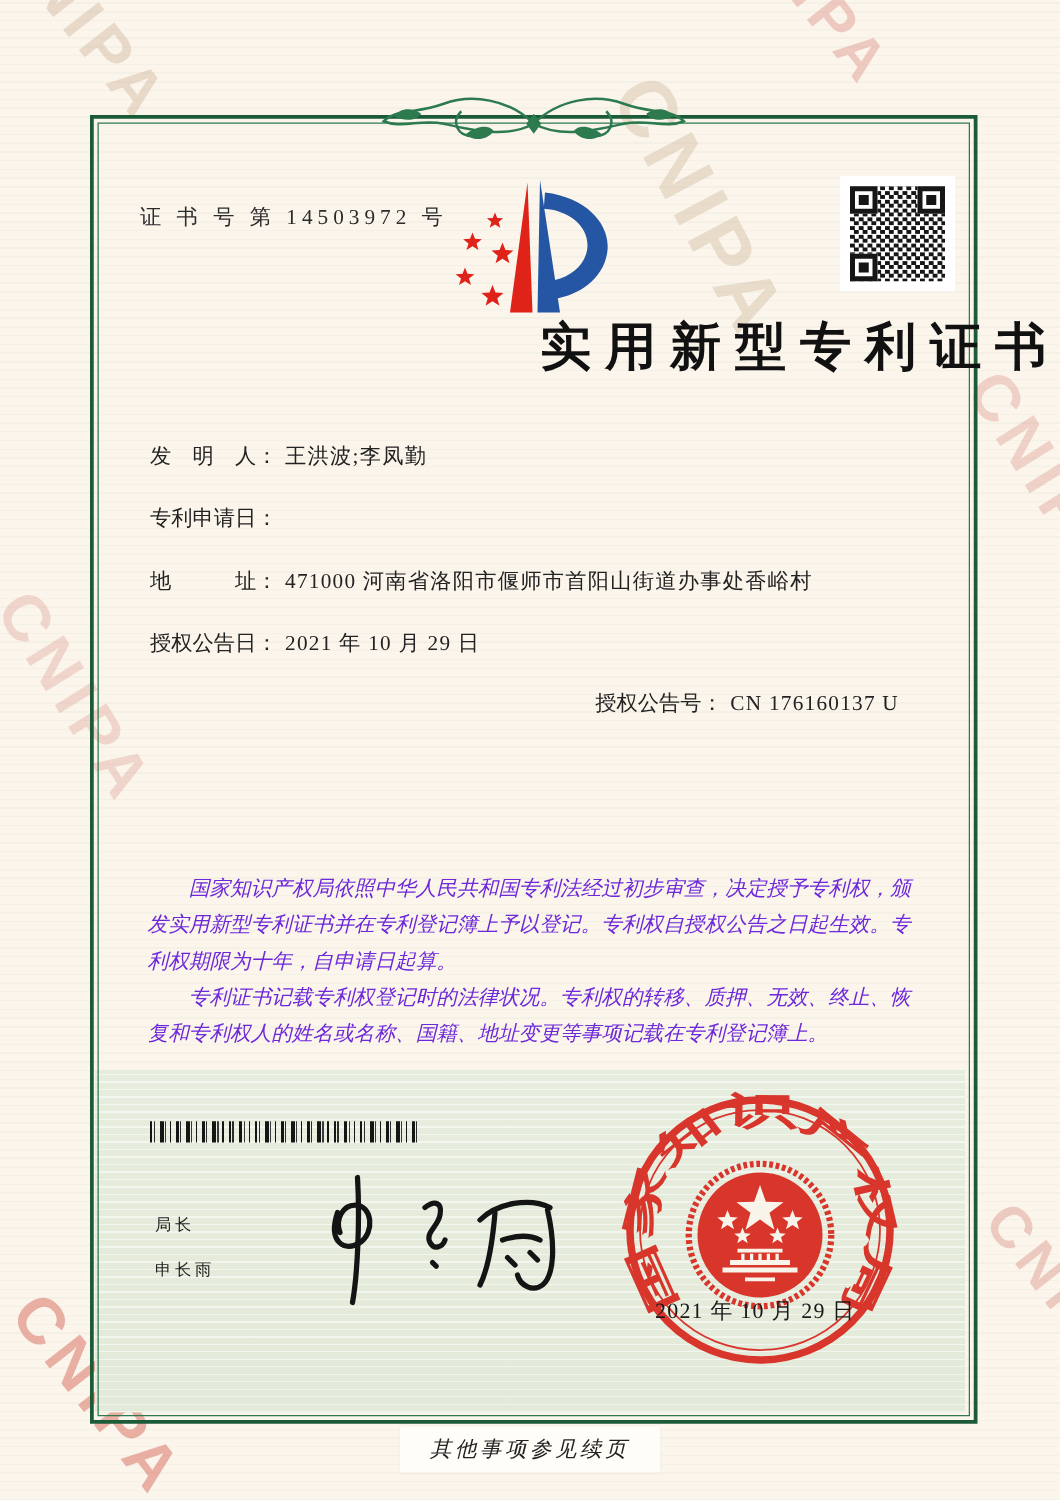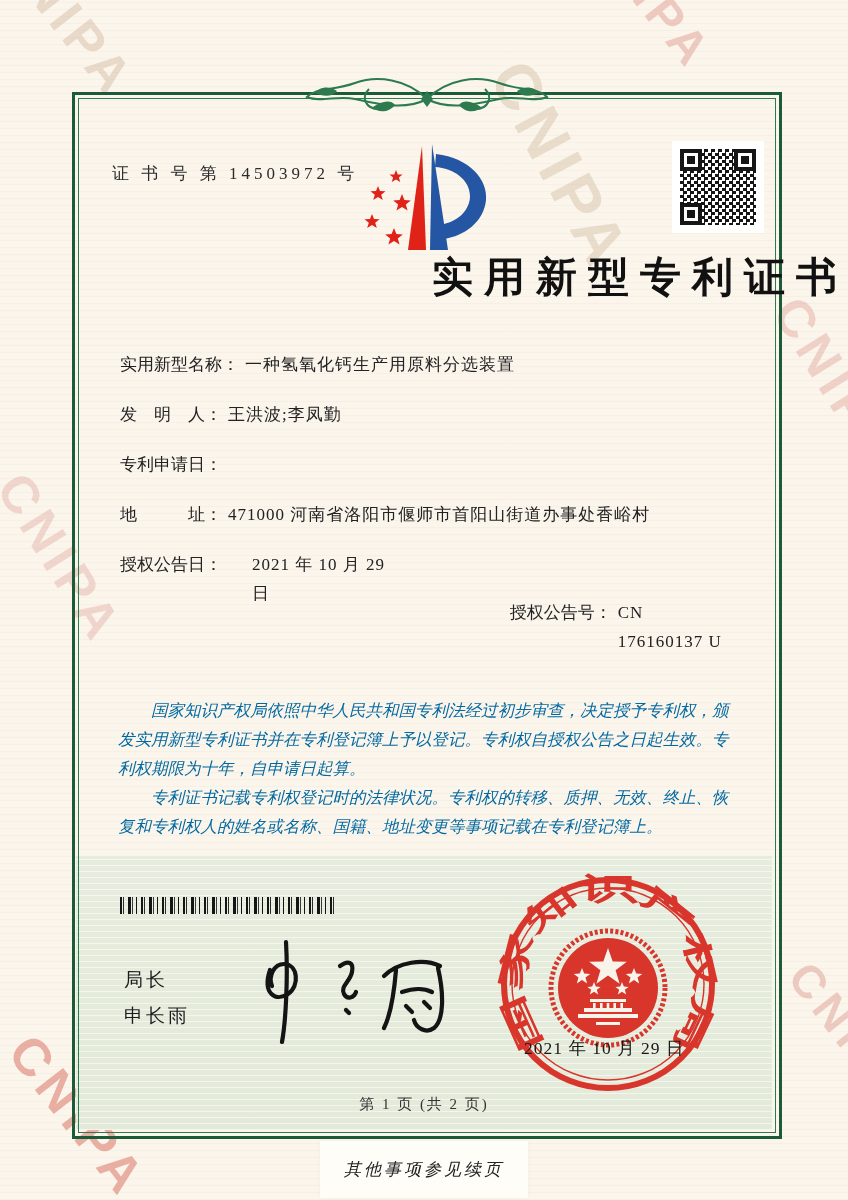--- a/index.html
+++ b/index.html
@@ -37,45 +37,45 @@
   .finder{position:absolute;width:14px;height:14px;border:4px solid #161616;background:#fff;}
   .finder::after{content:"";position:absolute;left:3px;top:3px;width:8px;height:8px;background:#161616;}
   .f-tl{left:0;top:0}.f-tr{right:0;top:0}.f-bl{left:0;bottom:0}
   .title{position:absolute;left:0;right:0;top:250px;text-align:right;
     font-size:41px;font-weight:bold;letter-spacing:11px;color:#111;padding-left:11px;}
   
   .fields{position:absolute;left:120px;top:350px;width:610px;font-size:17px;color:#222;}
   .frow{display:flex;line-height:29px;margin-bottom:21px;}
   .flabel{flex:0 0 auto;white-space:pre;}
   .fvalue{margin-left:6px;letter-spacing:1px;}
-  .grantrow{display:flex;line-height:29px;gap:24px;}
+  .grantrow{display:flex;line-height:29px;}
   .grant2{margin-left:92px;display:flex;margin-top:48px;}
   
   .bodytext{position:absolute;left:118px;top:696px;width:616px;
-    font-size:16.5px;line-height:29px;color:#0369a1;font-style:italic;}
+    font-size:16.5px;line-height:29px;color:#6d28d9;font-style:italic;}
   .bodytext p{margin:0;text-indent:2em;}
   
   .barcode{position:absolute;left:120px;top:897px;width:216px;height:17px;
     background:repeating-linear-gradient(90deg,
       #151515 0 2px,transparent 2px 3px,#2c2c2c 3px 4px,transparent 4px 8px,
       #151515 8px 11px,transparent 11px 12px,#3a3a3a 12px 13px,transparent 13px 16px,
       #151515 16px 17px,transparent 17px 21px);}
   
   .signer{position:absolute;left:124px;top:962px;font-family:"Liberation Sans","DejaVu Sans",sans-serif;
-    font-size:19px;color:#1c1c1c;letter-spacing:3px;line-height:36px;}
+    font-size:13px;color:#1c1c1c;letter-spacing:3px;line-height:36px;}
   .sig-svg{position:absolute;left:248px;top:936px;}
   
   .seal{position:absolute;left:496px;top:872px;}
   .sealdate{position:absolute;left:524px;top:1036px;font-size:17.5px;color:#191919;
     letter-spacing:1px;white-space:nowrap;}
   
   .pagefoot{position:absolute;left:0;right:0;top:1095px;text-align:center;
     font-size:15px;color:#333;letter-spacing:2px;}
   .note{position:absolute;left:50%;top:1141px;transform:translateX(-50%);
-    background:#fffdf8;padding:17px 24px;font-size:17px;font-style:italic;
+    background:#fffdf8;padding:7px 24px;font-size:17px;font-style:italic;
     color:#222;letter-spacing:3px;box-shadow:0 0 4px rgba(0,0,0,.04);}
 </style>
 </head>
 <body>
 
 <div class="page">
 
   <span class="wm wm1">CNIPA</span>
   <span class="wm wm2">CNIPA</span>
   <span class="wm wm3">CNIPA</span>
@@ -127,24 +127,20 @@
     <div class="qr">
       <div class="finder f-tl"></div>
       <div class="finder f-tr"></div>
       <div class="finder f-bl"></div>
     </div>
   </div>
 
   <div class="title">实用新型专利证书</div>
 
   <div class="fields">
-    <div class="frow">
-      <span class="flabel">实用新型名称：</span>
-      <span class="fvalue">一种氢氧化钙生产用原料分选装置</span>
-    </div>
     <div class="frow">
       <span class="flabel">发　明　人：</span>
       <span class="fvalue">王洪波;李凤勤</span>
     </div>
     <div class="frow">
       <span class="flabel">专利申请日：</span>
     </div>
     <div class="frow">
       <span class="flabel">地　　　址：</span>
       <span class="fvalue">471000 河南省洛阳市偃师市首阳山街道办事处香峪村</span>
@@ -210,17 +206,16 @@
       </g>
 
       <path id="sealArc" d="M -62 58 A 85 85 0 1 1 62 58" fill="none"></path>
       <text font-size="30" font-weight="bold" fill="#d7261d" font-family="Liberation Serif, serif">
         <textPath href="#sealArc" startOffset="0" textLength="396" lengthAdjust="spacingAndGlyphs">国家知识产权局</textPath>
       </text>
     </g>
   </svg>
   <div class="sealdate">2021 年 10 月 29 日</div>
 
-  <div class="pagefoot">第 1 页 (共 2 页)</div>
 
   <div class="note">其他事项参见续页</div>
 
 </div>
 
 </body></html>

